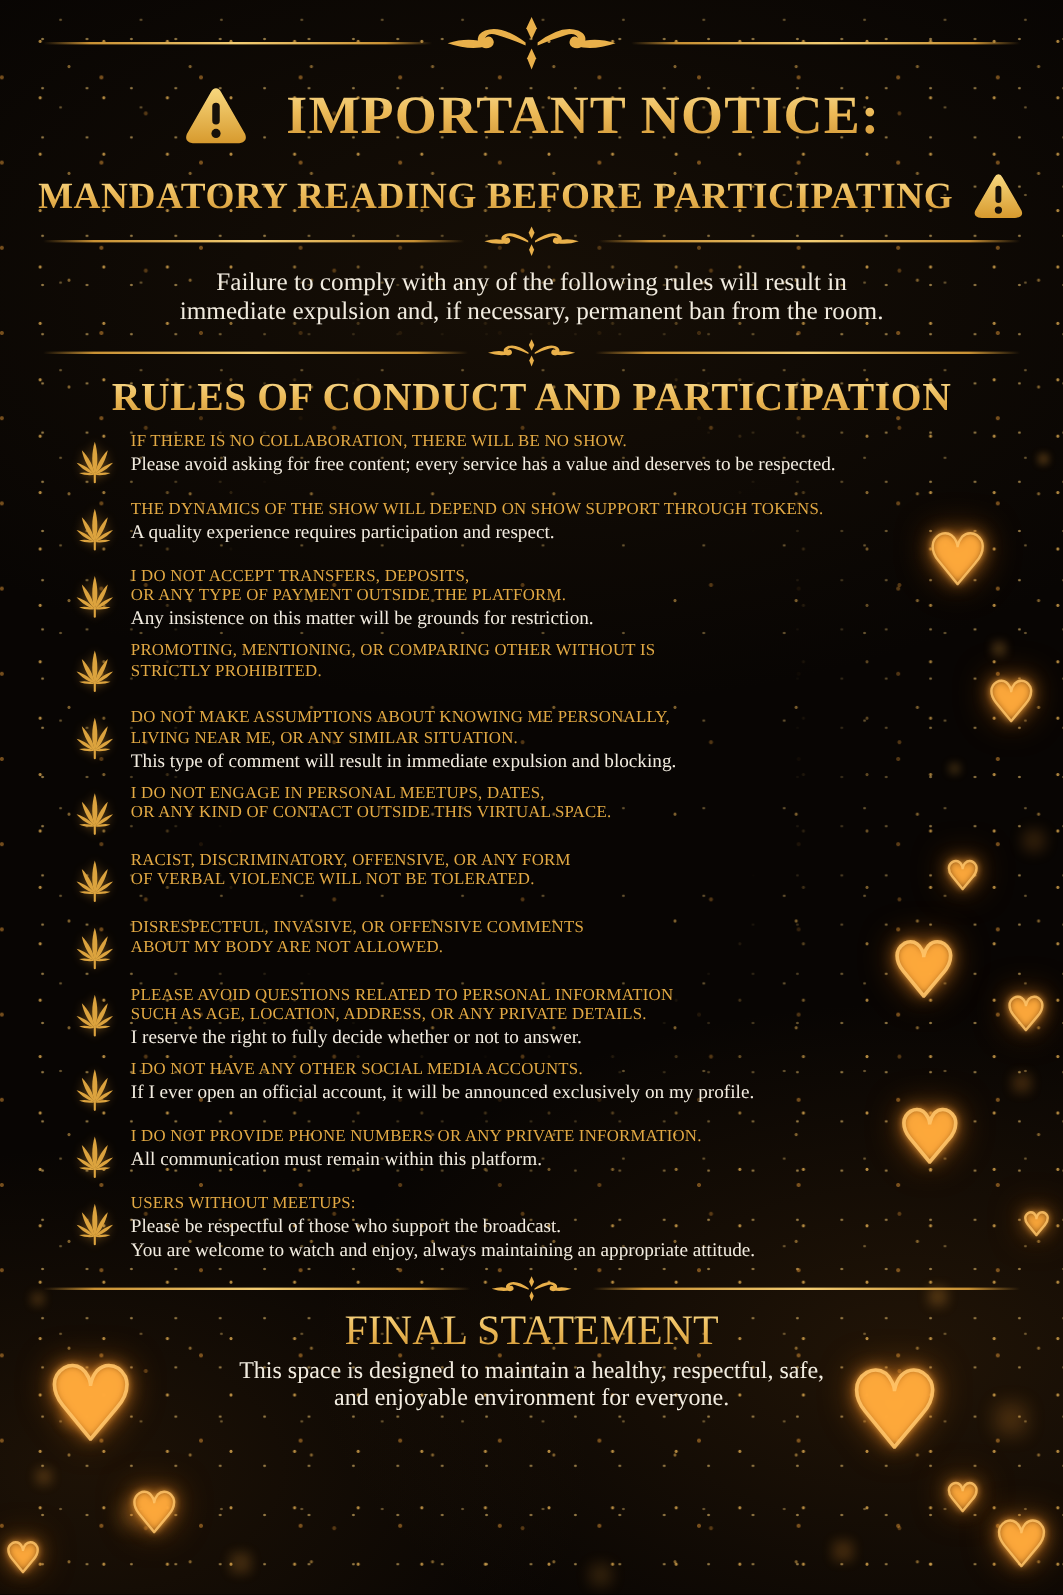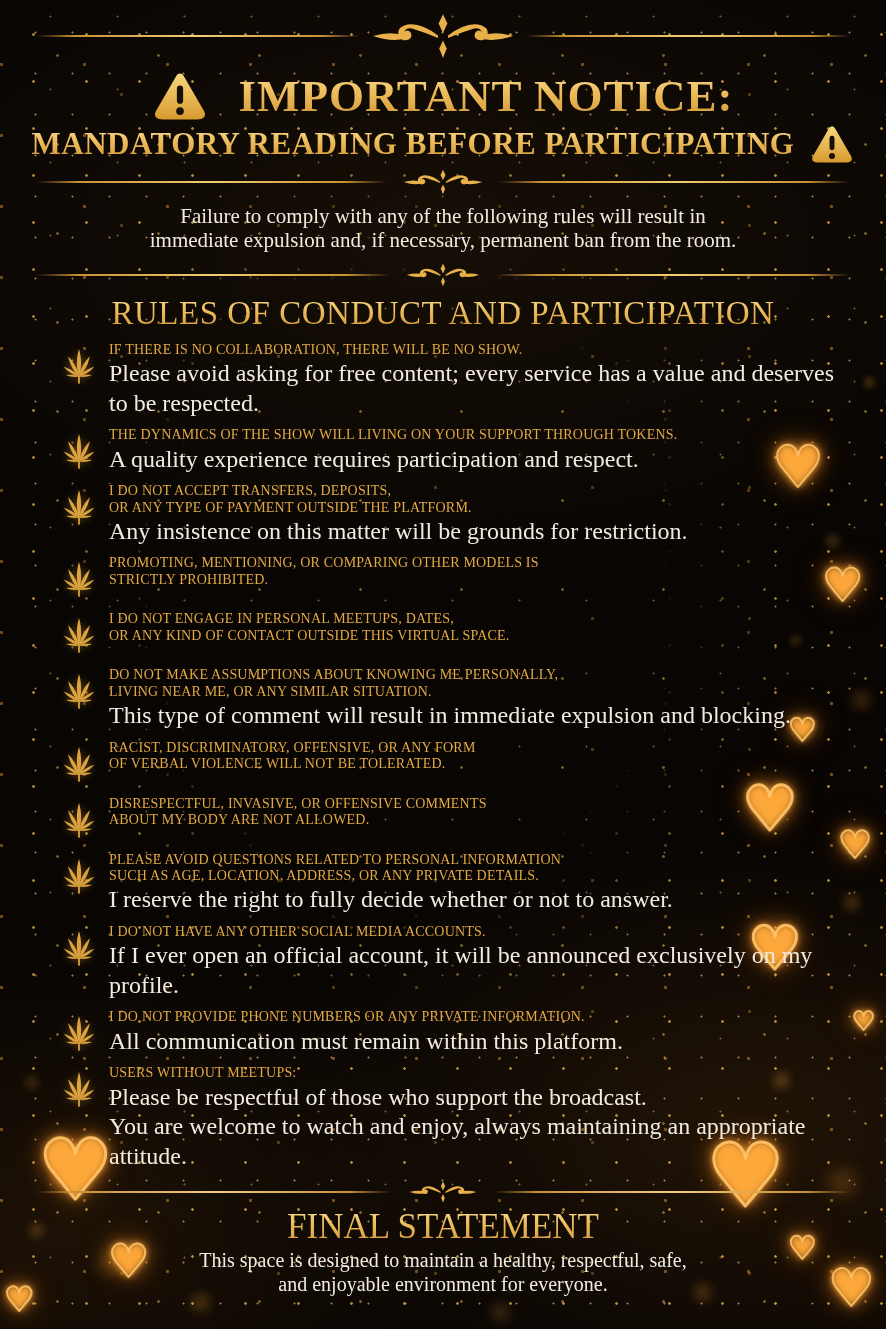--- a/index.html
+++ b/index.html
@@ -58,32 +58,32 @@
   }
   
   .content{position:relative;z-index:3;display:flex;flex-direction:column;height:100%;}
   .divider{display:flex;align-items:center;gap:8px;padding:0 36px;}
   .divider::before,.divider::after{content:"";flex:1;height:2px;
     background:linear-gradient(90deg,transparent,#c89033 12%,#f3cd74 50%,#c89033 88%,transparent);}
   .divider svg{flex:0 0 auto;}
   .ornament-color{color:#e9b04a;}
   .title-row{display:flex;align-items:center;justify-content:center;gap:30px;margin-top:10px;}
   .page-title{font-size:45px;font-weight:bold;letter-spacing:1px;}
-  .subtitle-row{display:flex;align-items:center;justify-content:center;gap:16px;margin-top:1px;padding:0 30px;}
+  .subtitle-row{display:flex;align-items:center;justify-content:center;gap:16px;margin-top:20px;padding:0 30px;}
   .page-subtitle{font-size:31px;font-weight:bold;letter-spacing:.5px;}
   .intro{white-space:pre-line;text-align:center;font-size:21px;line-height:1.16;margin:9px 0 10px;color:var(--white);}
-  .section-title{text-align:center;font-size:33px;font-weight:normal;letter-spacing:.5px;margin:8px 16px 10px;}
+  .section-title{text-align:center;font-size:33px;font-weight:bold;letter-spacing:.5px;margin:8px 16px 10px;}
   
   .rules{display:flex;flex-direction:column;gap:9px;padding:0 48px 0 58px;}
   .rule{display:flex;gap:9px;}
   .rule .leaf{flex:0 0 42px;width:42px;height:46px;color:#dca33e;
     filter:drop-shadow(0 0 4px rgba(230,160,50,.45));margin-top:1px;}
   .rule-heading{font-weight:normal;font-size:14px;line-height:1.17;white-space:pre-line;
     color:var(--gold);letter-spacing:.2px;}
-  .rule-body{font-size:24px;line-height:1.23;white-space:pre-line;color:var(--white);margin-top:1px;}
+  .rule-body{font-size:16px;line-height:1.23;white-space:pre-line;color:var(--white);margin-top:1px;}
   
   .final-title{text-align:center;font-size:35px;font-weight:normal;margin:4px 0 2px;}
   .final-text{white-space:pre-line;text-align:center;font-size:20px;line-height:1.18;}
 </style>
 </head>
 <body>
 
 <svg width="0" height="0" style="position:absolute" aria-hidden="true">
   <defs>
     <linearGradient id="goldgrad" x1="0" y1="0" x2="0" y2="1">
@@ -198,21 +198,21 @@
       <div class="rule-heading">IF THERE IS NO COLLABORATION, THERE WILL BE NO SHOW.</div>
       <div class="rule-body">Please avoid asking for free content; every service has a value and deserves to be respected.</div>
     </div>
   </div>
 
   <div class="rule">
     <svg class="leaf" viewBox="-26 -40 52 54">
             <use href="#leaf-shape" fill="currentColor"></use>
           </svg>
     <div class="rule-text">
-      <div class="rule-heading">THE DYNAMICS OF THE SHOW WILL LIVING ON YOUR SUPPORT THROUGH TOKENS.</div>
+      <div class="rule-heading">THE DYNAMICS OF THE SHOW WILL DEPEND ON SHOW SUPPORT THROUGH TOKENS.</div>
       <div class="rule-body">A quality experience requires participation and respect.</div>
     </div>
   </div>
 
   <div class="rule">
     <svg class="leaf" viewBox="-26 -40 52 54">
             <use href="#leaf-shape" fill="currentColor"></use>
           </svg>
     <div class="rule-text">
       <div class="rule-heading">I DO NOT ACCEPT TRANSFERS, DEPOSITS,
@@ -220,53 +220,53 @@
       <div class="rule-body">Any insistence on this matter will be grounds for restriction.</div>
     </div>
   </div>
 
 
   <div class="rule">
     <svg class="leaf" viewBox="-26 -40 52 54">
             <use href="#leaf-shape" fill="currentColor"></use>
           </svg>
     <div class="rule-text">
-      <div class="rule-heading">PROMOTING, MENTIONING, OR COMPARING OTHER MODELS IS
+      <div class="rule-heading">PROMOTING, MENTIONING, OR COMPARING OTHER WITHOUT IS
 STRICTLY PROHIBITED.</div>
-
-    </div>
-  </div>
-
-  <div class="rule">
-    <svg class="leaf" viewBox="-26 -40 52 54">
-            <use href="#leaf-shape" fill="currentColor"></use>
-          </svg>
-    <div class="rule-text">
-      <div class="rule-heading">I DO NOT ENGAGE IN PERSONAL MEETUPS, DATES,
-OR ANY KIND OF CONTACT OUTSIDE THIS VIRTUAL SPACE.</div>
 
     </div>
   </div>
 
   <div class="rule">
     <svg class="leaf" viewBox="-26 -40 52 54">
             <use href="#leaf-shape" fill="currentColor"></use>
           </svg>
     <div class="rule-text">
       <div class="rule-heading">DO NOT MAKE ASSUMPTIONS ABOUT KNOWING ME PERSONALLY,
 LIVING NEAR ME, OR ANY SIMILAR SITUATION.</div>
       <div class="rule-body">This type of comment will result in immediate expulsion and blocking.</div>
     </div>
   </div>
 
   <div class="rule">
     <svg class="leaf" viewBox="-26 -40 52 54">
             <use href="#leaf-shape" fill="currentColor"></use>
           </svg>
     <div class="rule-text">
+      <div class="rule-heading">I DO NOT ENGAGE IN PERSONAL MEETUPS, DATES,
+OR ANY KIND OF CONTACT OUTSIDE THIS VIRTUAL SPACE.</div>
+
+    </div>
+  </div>
+
+  <div class="rule">
+    <svg class="leaf" viewBox="-26 -40 52 54">
+            <use href="#leaf-shape" fill="currentColor"></use>
+          </svg>
+    <div class="rule-text">
       <div class="rule-heading">RACIST, DISCRIMINATORY, OFFENSIVE, OR ANY FORM
 OF VERBAL VIOLENCE WILL NOT BE TOLERATED.</div>
 
     </div>
   </div>
 
   <div class="rule">
     <svg class="leaf" viewBox="-26 -40 52 54">
             <use href="#leaf-shape" fill="currentColor"></use>
           </svg>

